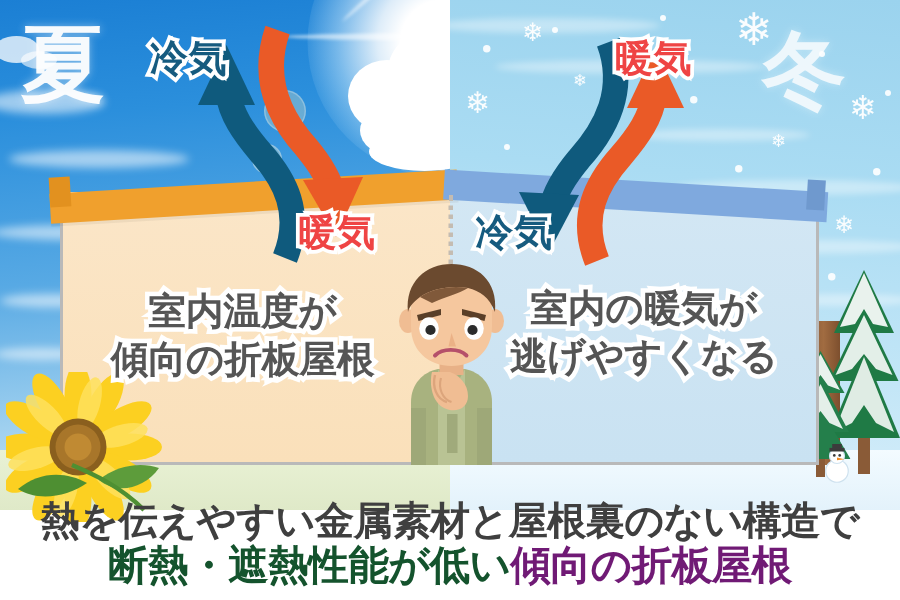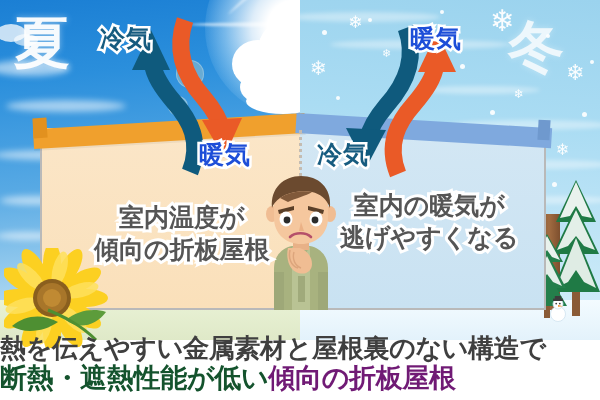--- a/index.html
+++ b/index.html
@@ -74,34 +74,34 @@
   
   .season{position:absolute;color:#ffffff;font-weight:700;font-size:56px;
     letter-spacing:2px;opacity:.96;
     text-shadow:0 0 6px rgba(255,255,255,.45);}
   .season-summer{left:14px;top:6px;}
   .season-winter{left:508px;top:10px;opacity:.82;}
 
   .tag{position:absolute;font-weight:700;font-size:25px;letter-spacing:1px;white-space:nowrap;
     -webkit-text-stroke:5px #ffffff;paint-order:stroke fill;text-align:right;}
   .tag.cold{color:#165b7f;}
-  .tag.warm{color:#1d4ed8;}
+  .tag.warm{color:#ef4444;}
   .tag-cold-s{left:100px;top:22px;}
   .tag-warm-s{left:199px;top:138px;}
   .tag-warm-w{left:410px;top:22px;}
   .tag-cold-w{left:317px;top:138px;}
 
   .inner-text{position:absolute;font-weight:700;font-size:25px;color:#555555;
     line-height:1.28;text-align:center;white-space:nowrap;
     -webkit-text-stroke:6px #ffffff;paint-order:stroke fill;}
-  .inner-left{left:74px;top:202px;margin-left:20px;}
+  .inner-left{left:74px;top:192px;}
   .inner-right{left:340px;top:190px;}
 
   
-  .caption{position:absolute;left:0;top:334px;width:600px;text-align:left;
+  .caption{position:absolute;left:0;top:334px;width:600px;text-align:center;
     font-weight:700;line-height:1.12;}
   .cap-l1{font-size:26px;color:#3f3f3f;letter-spacing:-.3px;}
   .cap-l2{font-size:27px;letter-spacing:-.3px;}
   .cap-hl{color:#14532d;}
   .cap-rest{color:#701a75;}
 
   
   .sunflower{position:absolute;left:4px;top:248px;width:104px;height:100px;}
   .pine{position:absolute;}
   .snowman{position:absolute;left:545px;top:296px;width:26px;height:26px;}

